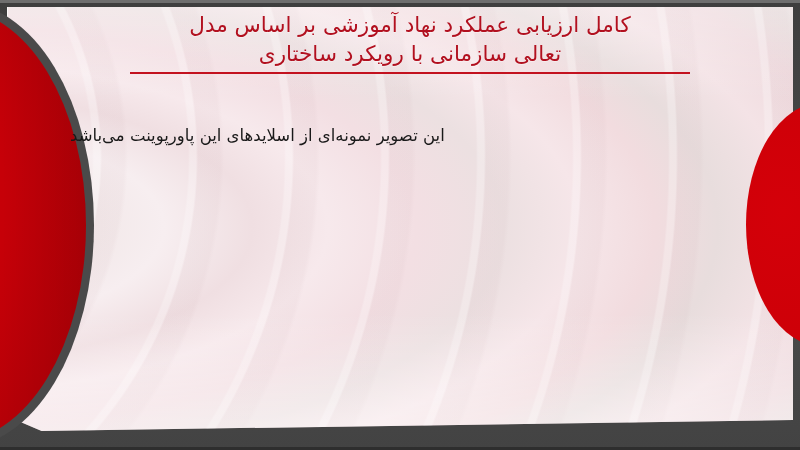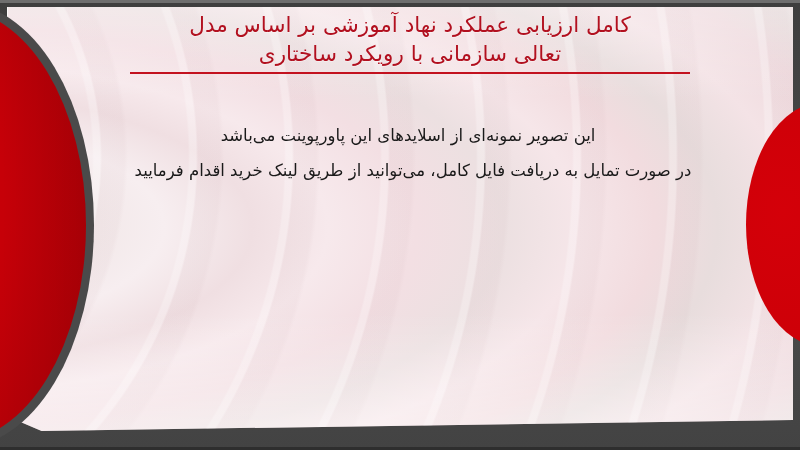--- a/index.html
+++ b/index.html
@@ -148,24 +148,24 @@
   .title-rule {
     margin: 4px auto 0;
     width: 560px;
     height: 2px;
     background: #c3121f;
   }
 
   
   .body-block {
     position: absolute;
-    left: 64px; top: 118px;
+    left: 70px; top: 118px;
     width: 700px;
     z-index: 6;
-    text-align: center;
+    text-align: left;
     padding-right: 10px;
   }
   .body-line {
     color: #191919;
     font-size: 16.5px;
     line-height: 35px;
     font-weight: 400;
     white-space: nowrap;
   }
   .body-line.l1 { padding-right: 12px; }
@@ -195,16 +195,15 @@
   <div class="red-right"></div>
 
   <div class="title-block">
     <div class="title-text">کامل ارزیابی عملکرد نهاد آموزشی بر اساس مدل
 تعالی سازمانی با رویکرد ساختاری</div>
     <div class="title-rule"></div>
   </div>
 
   <div class="body-block">
     <div class="body-line l1">این تصویر نمونه‌ای از اسلایدهای این پاورپوینت می‌باشد</div>
-    <div class="body-line l3">در صورت تمایل به دریافت فایل کامل، می‌توانید از طریق لینک خرید اقدام فرمایید</div>
   </div>
 
 </div>
 
 </body></html>

